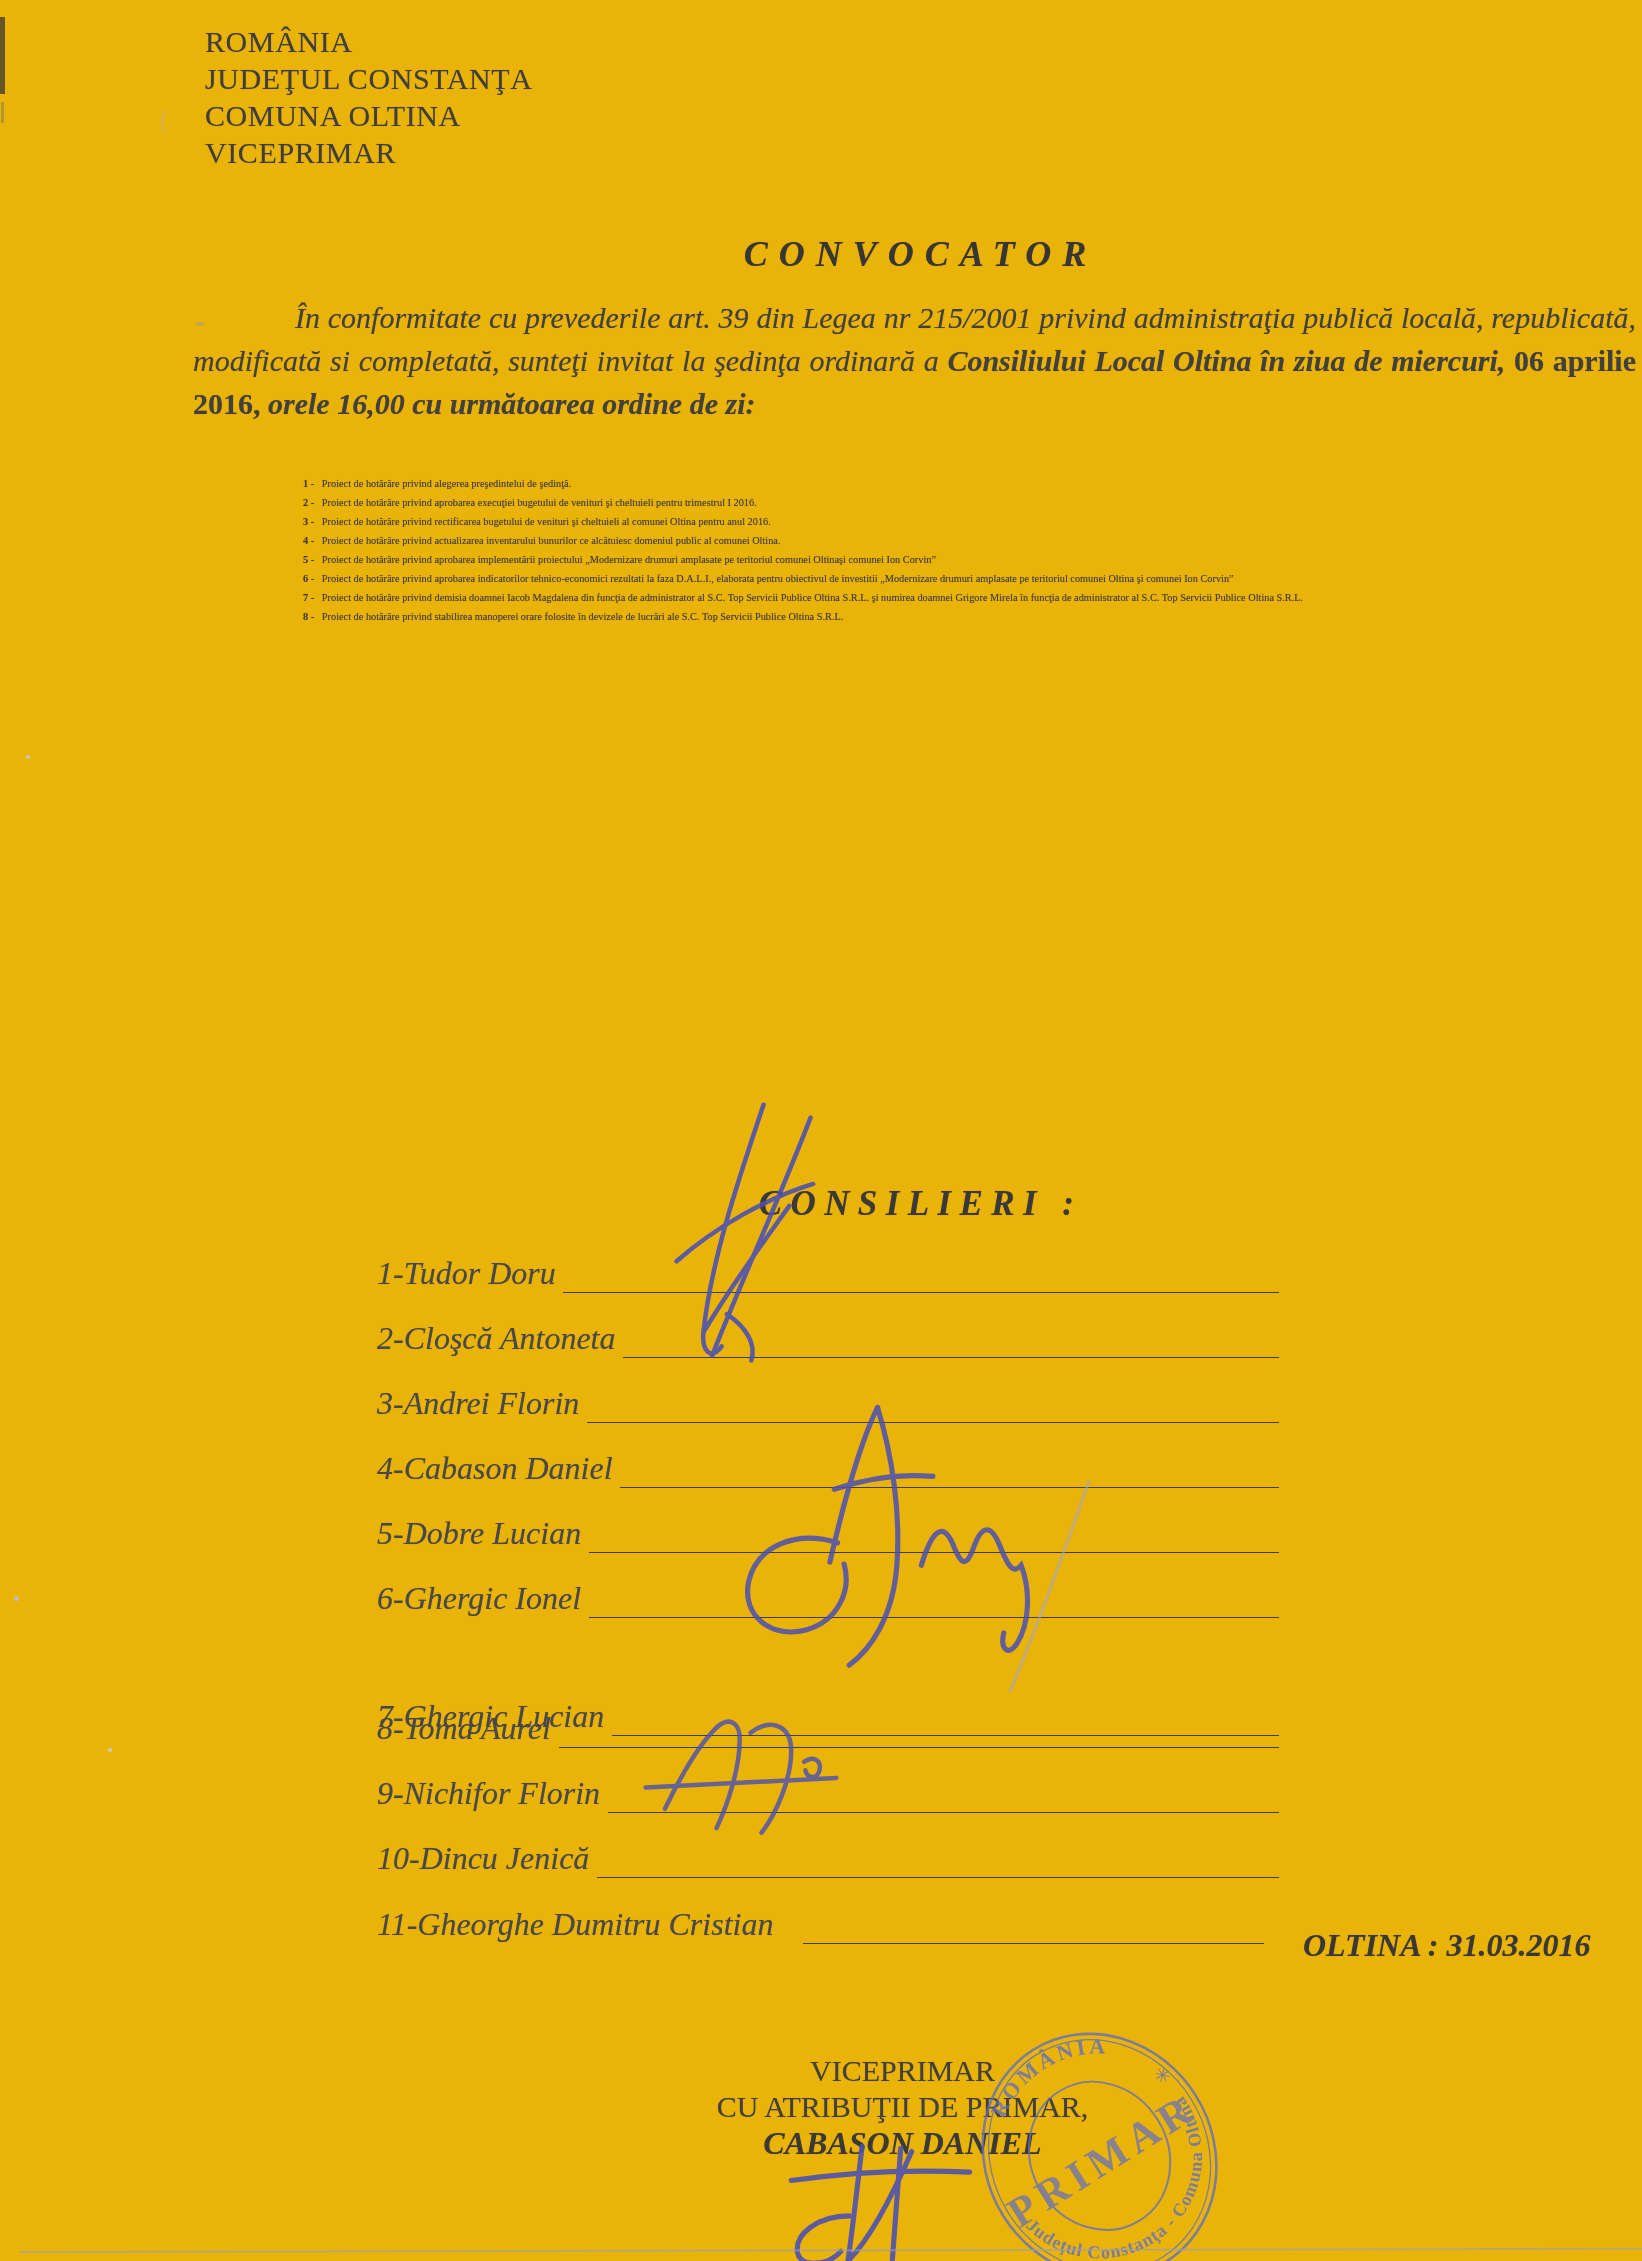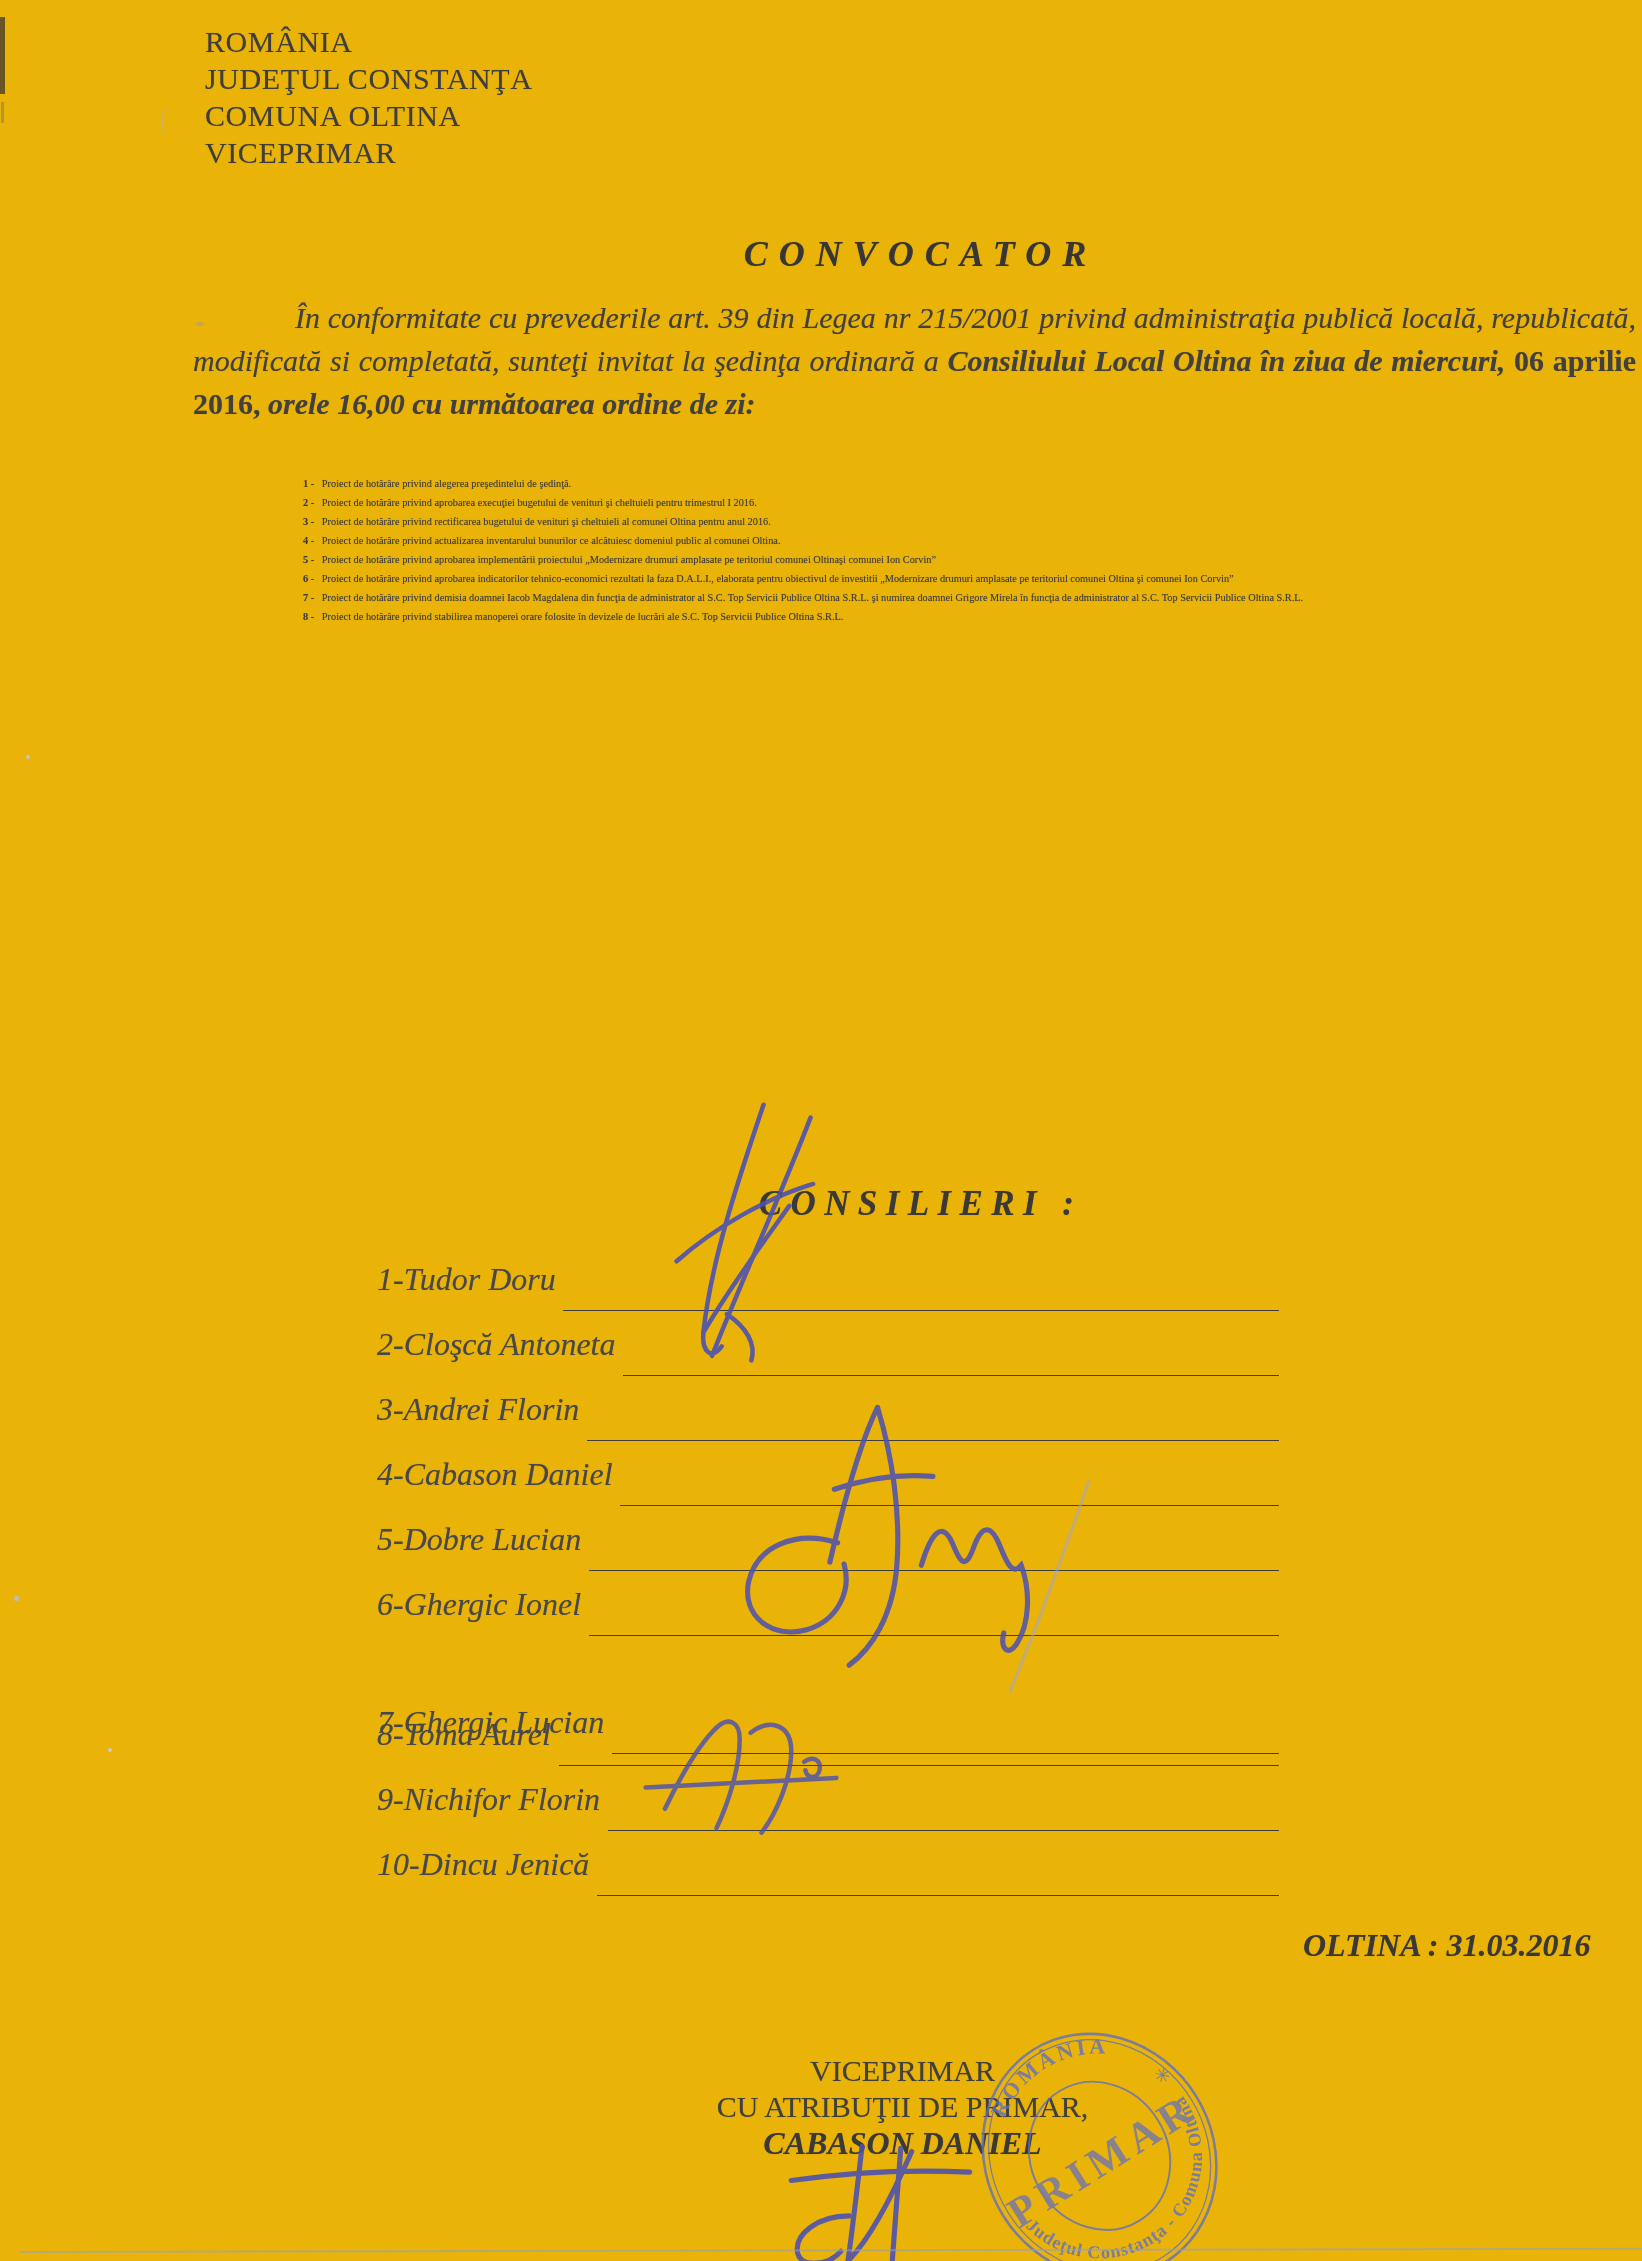--- a/index.html
+++ b/index.html
@@ -21,21 +21,21 @@
   .intro .bi { font-weight:700; }
   .intro .bd { font-weight:700; font-style:normal; }
 
   .agenda { position:absolute; left:193px; top:470px; width:1443px; }
   .agenda p { margin:8px; text-indent:102px; }
   .agenda b { font-weight:700; margin-right:7.7px; }
 
   .consheading { position:absolute; left:206px; top:1184px; width:1429px; text-align:center;
                  font-size:35px; font-weight:700; font-style:italic; letter-spacing:8.4px; color:#3b3936; }
 
-  .row { position:absolute; left:377px; width:902px; height:65px; display:flex; align-items:flex-start;margin-top:32px; }
+  .row { position:absolute; left:377px; width:902px; height:65px; display:flex; align-items:flex-end; }
   .row .nm { font-style:italic; font-size:32px; line-height:39px; color:#484848; white-space:nowrap; }
   .row .sigline { flex:1; height:50px; border-bottom:1.9px solid #3e3e3e; margin-left:7.7px; }
   .row.short { width:887px; }
   .row.short .sigline { margin-left:30px; }
 
   .placedate { position:absolute; left:1303px; top:1927px; width:296px;
                font-size:32px; font-weight:700; font-style:italic; color:#3a3834; }
 
   .signer { position:absolute; left:577px; top:2053px; width:651px; text-align:center; color:#42403c; }
   .signer p { margin:0; font-size:30px; line-height:36px; }
@@ -109,20 +109,24 @@
       <span class="sigline"></span>
     </div>
   <div class="row" style="top:1748px">
       <span class="nm soft">9-Nichifor Florin</span>
       <span class="sigline"></span>
     </div>
   <div class="row" style="top:1813px">
       <span class="nm soft">10-Dincu Jenică</span>
       <span class="sigline"></span>
     </div>
+  <div class="row short" style="top:1879px">
+      <span class="nm soft">11-Gheorghe Dumitru Cristian</span>
+      <span class="sigline"></span>
+    </div>
 
   <div class="placedate soft">OLTINA : 31.03.2016</div>
 
   <div class="signer soft">
     <p>VICEPRIMAR</p>
     <p>CU ATRIBUŢII DE PRIMAR,</p>
     <p class="bold">CABASON DANIEL</p>
   </div>
 
   <svg class="stamp" width="271" height="245" viewBox="0 0 420 380">

